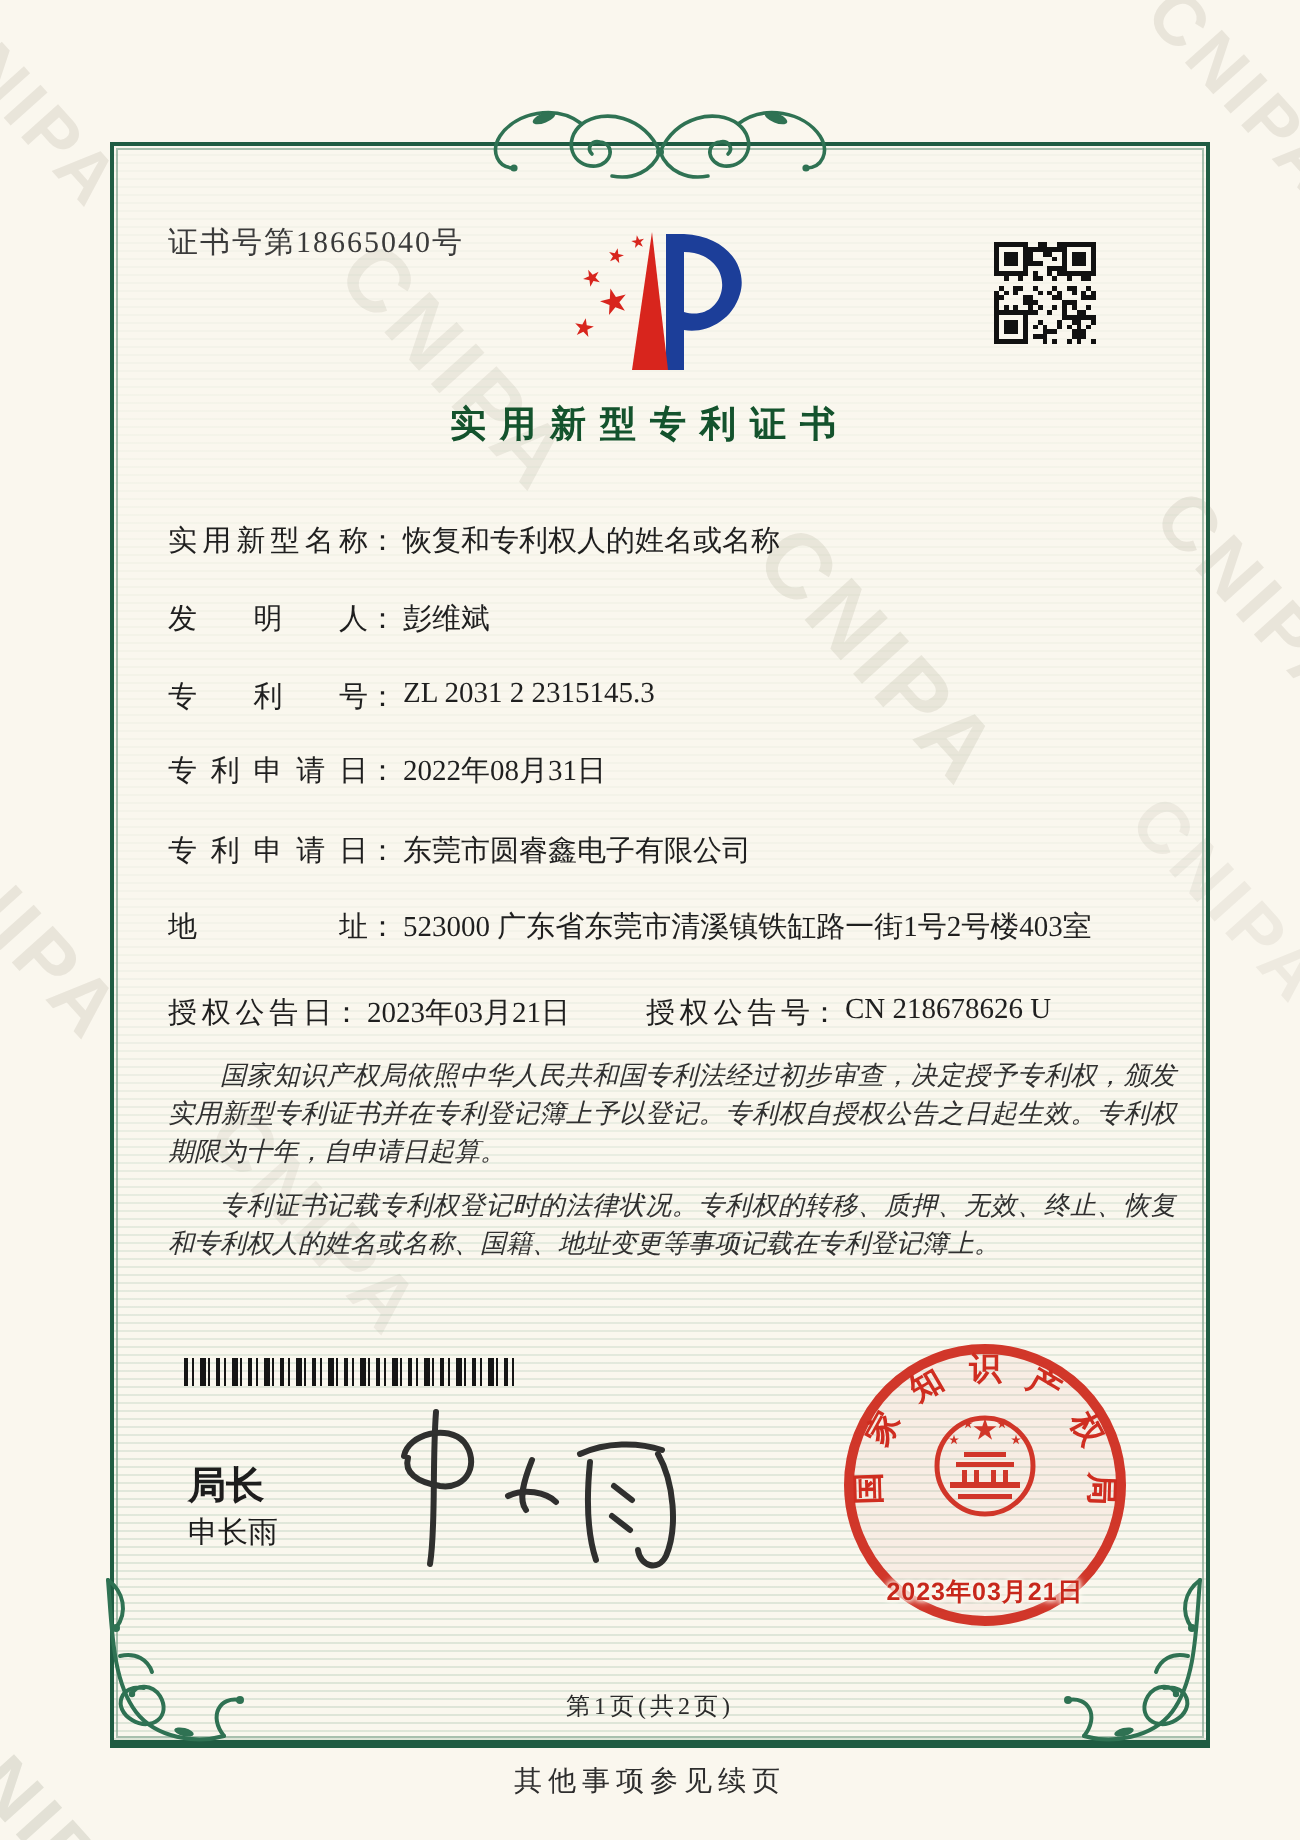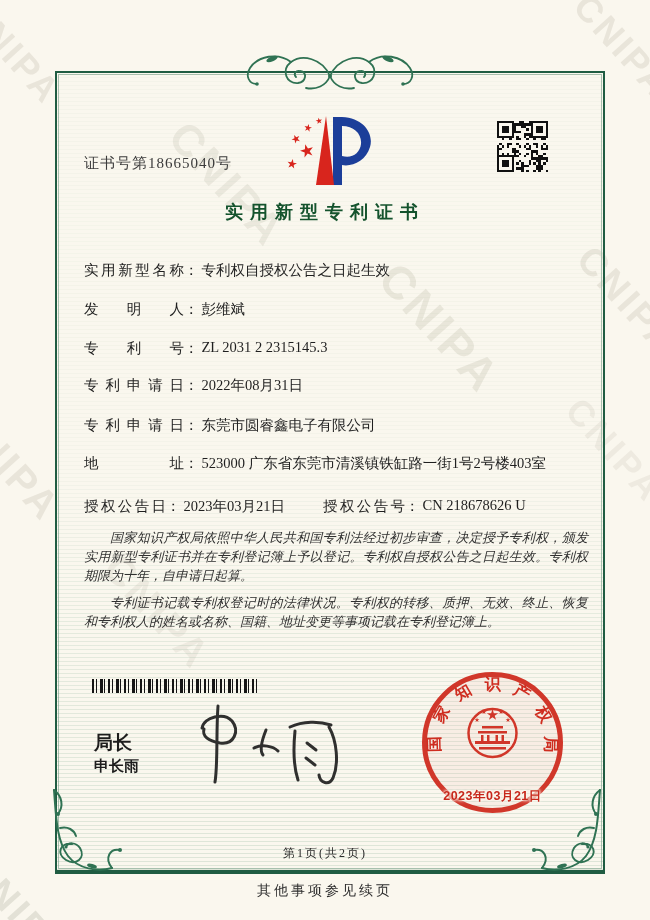--- a/index.html
+++ b/index.html
@@ -33,21 +33,21 @@
     position:absolute;left:57px;top:74px;width:546px;height:796px;z-index:2;pointer-events:none;
     background:repeating-linear-gradient(0deg,rgba(120,168,138,0.30) 0px,rgba(120,168,138,0.30) 1px,transparent 1px,transparent 4px);
     -webkit-mask-image:linear-gradient(180deg,rgba(0,0,0,0.14) 0%,rgba(0,0,0,0.16) 50%,rgba(0,0,0,0.55) 70%,rgba(0,0,0,0.72) 100%);
             mask-image:linear-gradient(180deg,rgba(0,0,0,0.14) 0%,rgba(0,0,0,0.16) 50%,rgba(0,0,0,0.55) 70%,rgba(0,0,0,0.72) 100%);
   }
   .ornament{position:absolute;z-index:3;pointer-events:none;}
   .orn-top{left:230px;top:46px;}
   .orn-bl{left:46px;top:784px;}
   .orn-br{left:524px;top:784px;transform:scaleX(-1);}
   
-  .cert-no{position:absolute;z-index:3;left:84px;top:112px;font-size:15px;letter-spacing:1px;color:#3b3b3b;margin-top:42px;}
+  .cert-no{position:absolute;z-index:3;left:84px;top:112px;font-size:15px;letter-spacing:1px;color:#3b3b3b;}
   .logo{position:absolute;z-index:3;left:280px;top:112px;}
   .qr{position:absolute;z-index:3;left:497px;top:121px;width:51px;height:51px;}
   .title{
     position:absolute;z-index:3;left:0;right:0;top:200px;text-align:center;
     font-size:18px;font-weight:bold;letter-spacing:7px;color:#14532d;
   }
   
   .row{position:absolute;z-index:3;white-space:nowrap;font-size:14.5px;color:#1f1f1f;}
   .lbl{display:inline-block;text-align:justify;text-align-last:justify;vertical-align:top;}
   .w100{width:100px;}
@@ -59,21 +59,21 @@
     position:absolute;z-index:3;left:84px;top:528px;width:504px;
     font-style:italic;font-size:13px;line-height:19px;color:#303030;text-align:justify;
   }
   .paras p{margin:0 0 8px 0;text-indent:2em;}
   
   .barcode{
     position:absolute;z-index:3;left:92px;top:679px;width:168px;height:14px;
     background:repeating-linear-gradient(90deg,#151515 0 2px,transparent 2px 4px,#151515 4px 5px,transparent 5px 8px,#151515 8px 11px,transparent 11px 12px,#151515 12px 13px,transparent 13px 16px);
   }
   .sig-title{position:absolute;z-index:3;left:94px;top:730px;font-family:"Liberation Sans","DejaVu Sans",sans-serif;font-size:19px;font-weight:600;color:#1d1d1d;}
-  .sig-name{position:absolute;z-index:3;left:94px;top:757px;font-family:"Liberation Sans","DejaVu Sans",sans-serif;font-size:15px;font-weight:700;color:#1d1d1d;}
+  .sig-name{position:absolute;z-index:3;left:94px;top:757px;font-family:"Liberation Sans","DejaVu Sans",sans-serif;font-size:15px;font-weight:400;color:#1d1d1d;}
   .signature{position:absolute;z-index:4;left:190px;top:698px;}
   
   .seal{position:absolute;z-index:5;left:421px;top:671px;width:143px;height:143px;}
   .seal svg{position:absolute;left:0;top:0;}
   .seal-arc-text{font-family:"Liberation Sans","DejaVu Sans",sans-serif;font-weight:bold;font-size:16px;fill:#cf2d20;}
   .seal-date{
     position:absolute;left:0;top:117px;width:100%;text-align:center;
     font-family:"Liberation Sans","DejaVu Sans",sans-serif;font-weight:bold;font-size:12.5px;color:#c7271b;
     text-shadow:0 0 2px #fdfbf2,0 0 3px #fdfbf2,0 0 4px #fdfbf2;letter-spacing:0.5px;
   }
@@ -295,21 +295,21 @@
         <rect x="12" y="20" width="1" height="1"></rect>
         <rect x="15" y="20" width="1" height="1"></rect>
         <rect x="17" y="20" width="1" height="1"></rect>
         <rect x="20" y="20" width="1" height="1"></rect>
       </g>
     </svg>
 
   <div class="title">实用新型专利证书</div>
 
   <div class="row" style="left:84px;top:261px">
-    <span class="lbl w100">实用新型名称</span><span class="colon">：</span><span class="val">专利权自授权公告之日起生效</span>
+    <span class="lbl w100">实用新型名称</span><span class="colon">：</span><span class="val">恢复和专利权人的姓名或名称</span>
   </div>
   <div class="row" style="left:84px;top:300px">
     <span class="lbl w100">发明人</span><span class="colon">：</span><span class="val">彭维斌</span>
   </div>
   <div class="row" style="left:84px;top:339px">
     <span class="lbl w100">专利号</span><span class="colon">：</span><span class="val">ZL 2031 2 2315145.3</span>
   </div>
   <div class="row" style="left:84px;top:376px">
     <span class="lbl w100">专利申请日</span><span class="colon">：</span><span class="val">2022年08月31日</span>
   </div>

